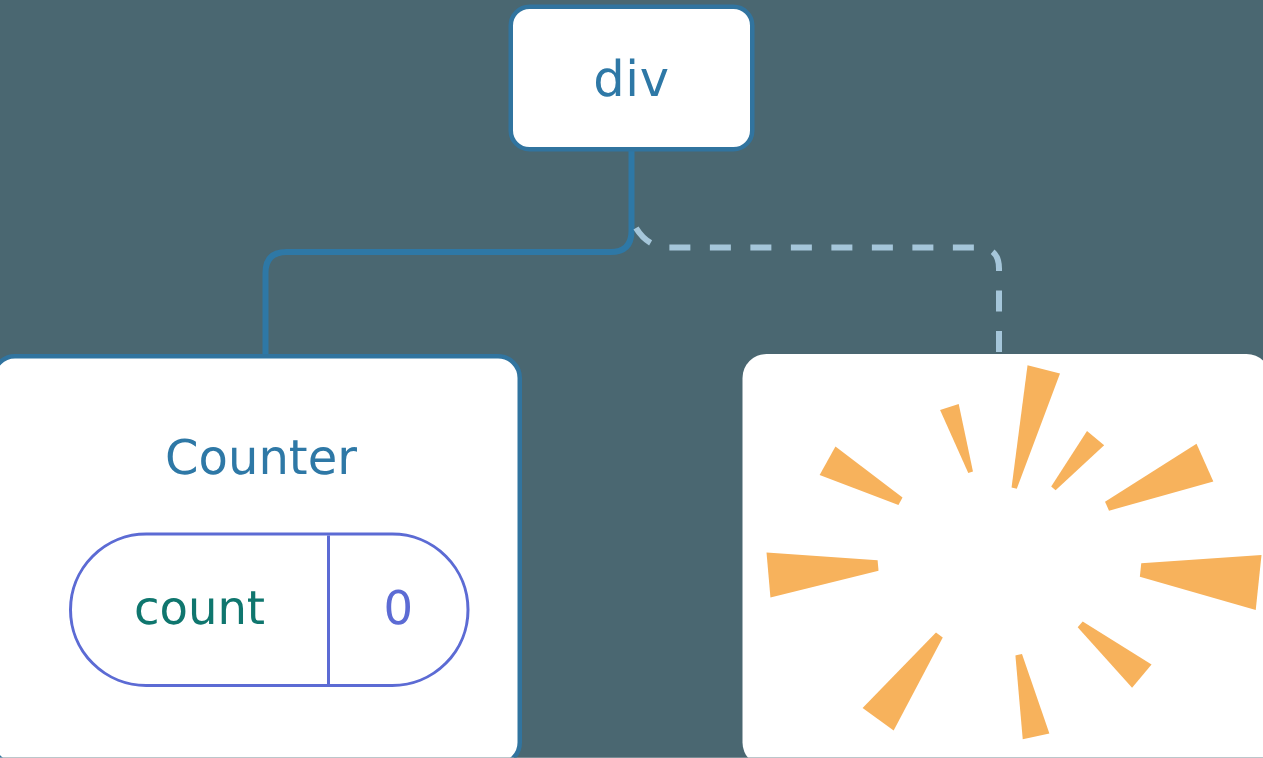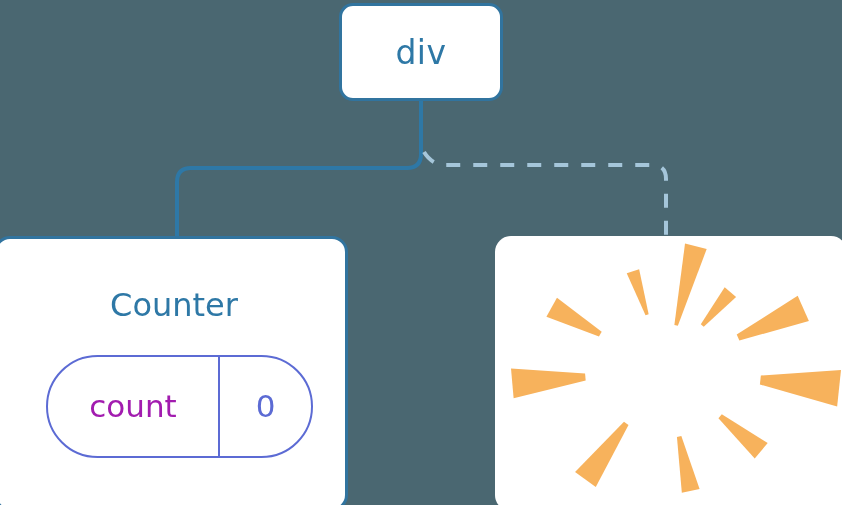--- a/index.html
+++ b/index.html
@@ -133,21 +133,21 @@
   </svg>
 
   <div class="node" id="node-div" style="border-color: rgb(49, 116, 159);">
     <span class="tag-label" style="color: rgb(46, 120, 166);">div</span>
   </div>
 
   <div class="node" id="node-counter" style="border-color: rgb(49, 116, 159);">
     <div class="comp-title" style="color: rgb(46, 120, 166);">Counter</div>
 
     <div class="pill" style="border-color: rgb(92, 107, 212);">
-      <div class="pill-key" style="border-right-color: rgb(92, 107, 212); color: #a21caf;">count</div>
+      <div class="pill-key" style="border-right-color: rgb(92, 107, 212); color: #0f766e;">count</div>
       <div class="pill-val" style="color: rgb(92, 107, 212);">0</div>
     </div>
   </div>
 
   <div class="node" id="node-sunburst">
     <svg width="352" height="275" viewBox="0 0 352 275" fill="none">
       <g id="sunburst-rays">
           <polygon points="179.37,88.96 190.02,7.58 211.67,12.97 182.87,89.84" fill="#f7b25c"></polygon>
           <polygon points="205.80,88.36 229.67,51.27 241.11,60.88 208.73,90.82" fill="#f7b25c"></polygon>
           <polygon points="241.69,98.50 302.68,59.85 313.89,85.02 244.35,104.47" fill="#f7b25c"></polygon>

